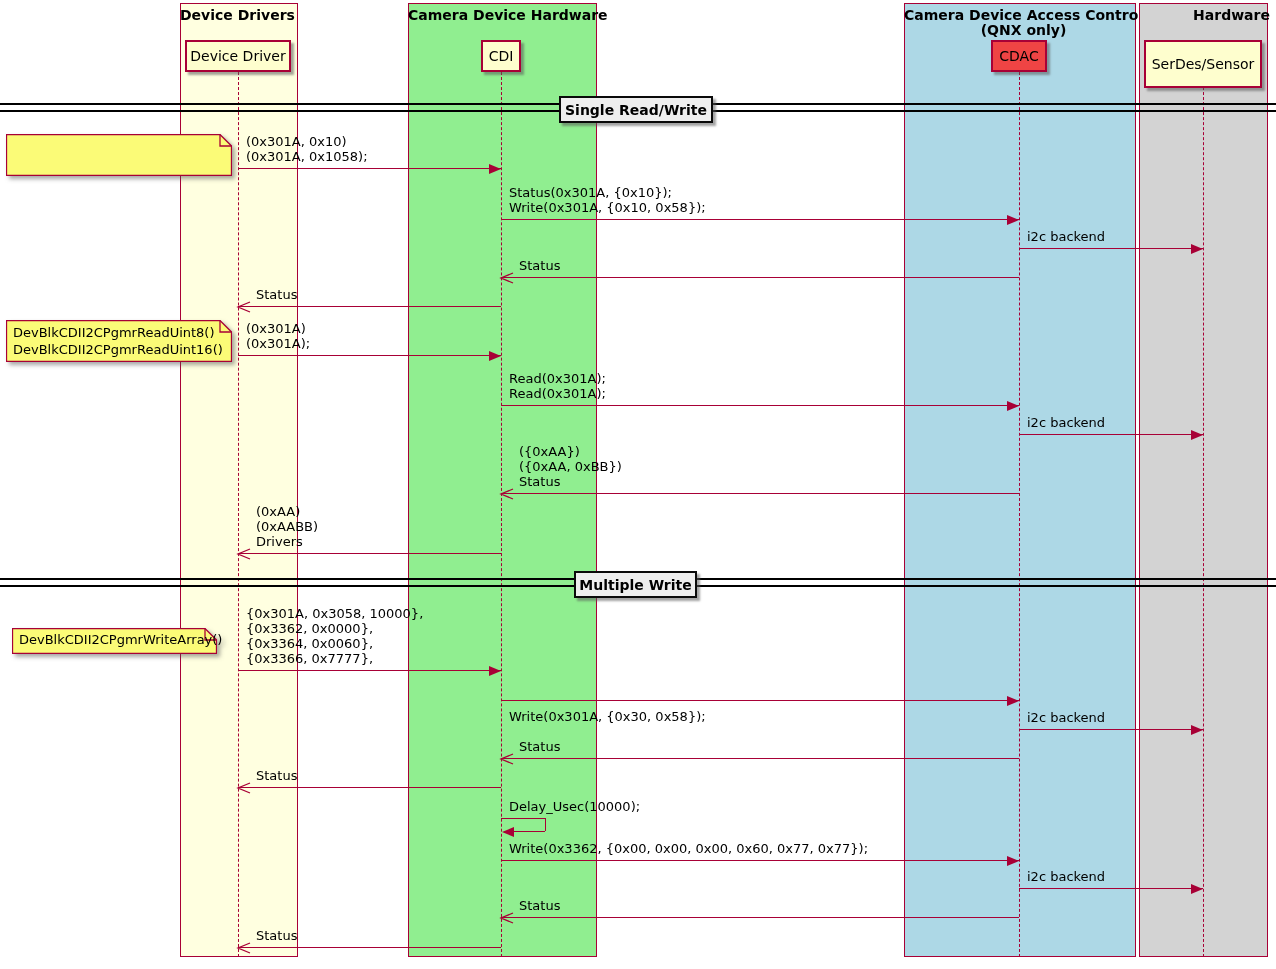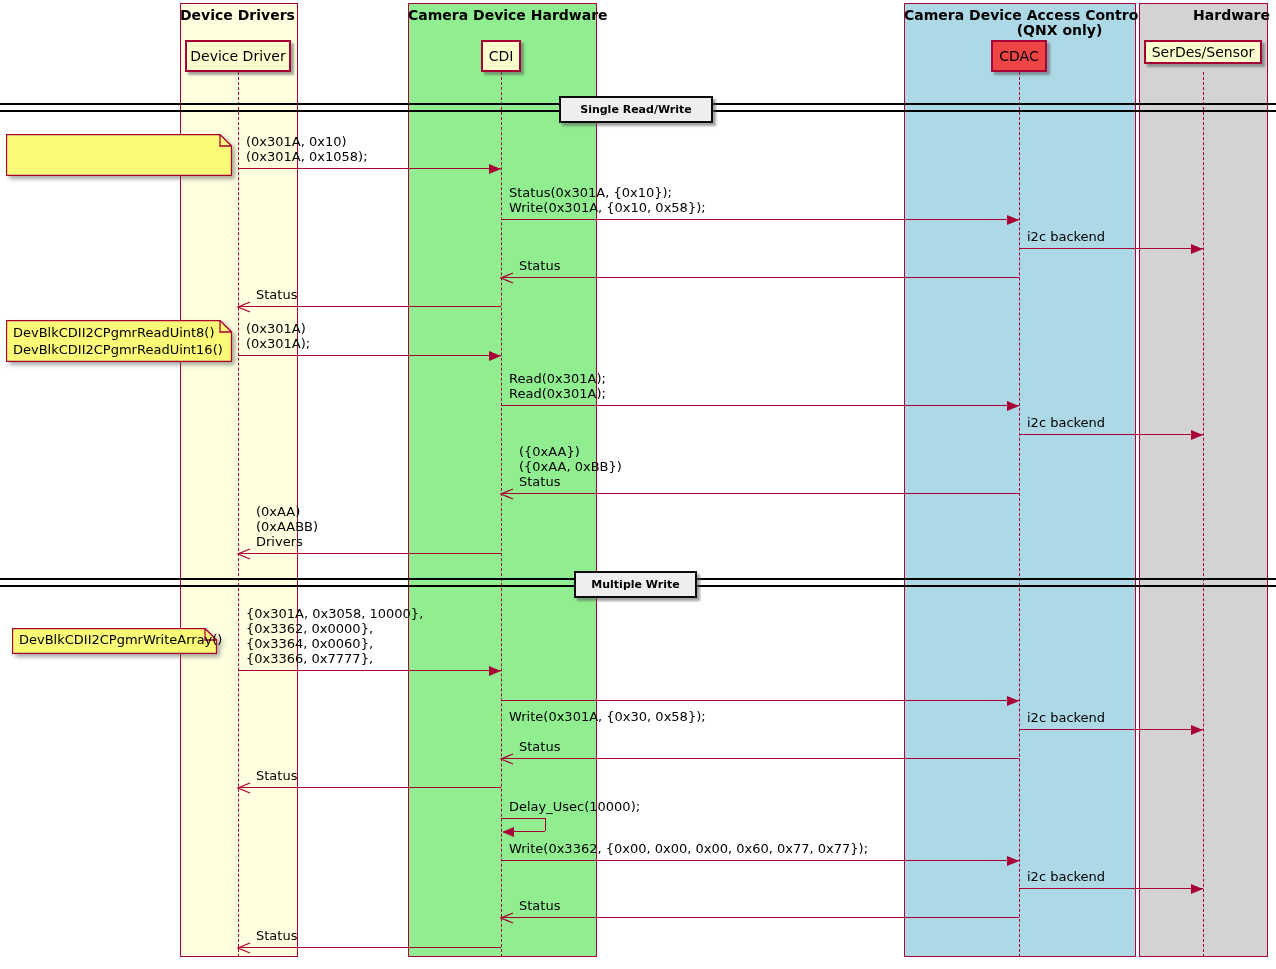--- a/index.html
+++ b/index.html
@@ -11,42 +11,42 @@
   .lane-title{position:absolute;font-weight:bold;font-size:14px;line-height:14px;text-align:center;white-space:nowrap;}
   .lifeline{position:absolute;width:0;border-left:1px dashed #A80036;}
   .participant{
     position:absolute;background:#FEFECE;border:2px solid #A80036;box-sizing:border-box;
     font-size:14px;text-align:center;box-shadow:3px 3px 2px rgba(90,90,90,0.55);
     display:flex;align-items:center;justify-content:center;white-space:nowrap;
   }
   .divider-line{position:absolute;left:0;width:1276px;height:2px;background:#000;}
   .divider-label{
     position:absolute;background:#EEEEEE;border:2px solid #0a0a0a;box-sizing:border-box;
-    font-weight:bold;font-size:11px;display:flex;align-items:center;justify-content:center;
+    font-weight:bold;font-size:14px;display:flex;align-items:center;justify-content:center;
     box-shadow:3px 3px 2px rgba(90,90,90,0.55);white-space:nowrap;
   }
   .msg-line{position:absolute;height:0;border-top:1px solid #A80036;}
   .msg-vline{position:absolute;width:0;border-left:1px solid #A80036;}
   .msg-label{position:absolute;font-size:13px;line-height:15px;white-space:pre;}
   .head-right{position:absolute;width:0;height:0;border-top:5px solid transparent;border-bottom:5px solid transparent;border-left:12px solid #A80036;}
   .head-left-filled{position:absolute;width:0;height:0;border-top:5px solid transparent;border-bottom:5px solid transparent;border-right:12px solid #A80036;}
   .note{position:absolute;filter:drop-shadow(3px 3px 2px rgba(80,80,80,0.5));}
   .note-text{position:absolute;left:7px;top:4px;font-size:13px;line-height:17px;white-space:pre;}
 </style>
 </head>
 <body>
 
 <div id="canvas">
     <div class="lane-box" style="left: 180px; top: 3px; width: 118px; height: 954px; background: rgb(255, 255, 224);"></div>
     <div class="lane-title" style="left: 180px; top: 8px; width: 98px;">Device Drivers</div>
     <div class="lane-box" style="left: 408px; top: 3px; width: 189px; height: 954px; background: rgb(144, 238, 144);"></div>
     <div class="lane-title" style="left: 408px; top: 8px; width: 189px;">Camera Device Hardware</div>
     <div class="lane-box" style="left: 904px; top: 3px; width: 232px; height: 954px; background: rgb(173, 216, 230);"></div>
     <div class="lane-title" style="left: 904px; top: 8px; width: 232px;">Camera Device Access Control</div>
-    <div class="lane-title" style="left: 904px; top: 23px; width: 239px; padding-left: 36px;">(QNX only)</div>
+    <div class="lane-title" style="left: 904px; top: 23px; width: 239px;">(QNX only)</div>
     <div class="lane-box" style="left: 1139px; top: 3px; width: 129px; height: 954px; background: rgb(211, 211, 211);"></div>
     <div class="lane-title" style="left: 1139px; top: 8px; width: 129px; padding-left: 28px;">Hardware</div>
     <div class="lifeline" style="left: 238px; top: 72px; height: 885px; border-left-color: rgb(168, 0, 54);"></div>
     <div class="lifeline" style="left: 501px; top: 72px; height: 885px; border-left-color: rgb(168, 0, 54);"></div>
     <div class="lifeline" style="left: 1019px; top: 72px; height: 885px; border-left-color: rgb(168, 0, 54);"></div>
     <div class="lifeline" style="left: 1203px; top: 72px; height: 885px; border-left-color: rgb(168, 0, 54);"></div>
     <div class="divider-line" style="top: 103px; background: rgb(0, 0, 0);"></div>
     <div class="divider-line" style="top: 110px; background: rgb(0, 0, 0);"></div>
     <div class="divider-label" style="left: 559px; top: 96px; width: 154px; height: 27px; background: rgb(238, 238, 238);">Single Read/Write</div>
     <div class="divider-line" style="top: 578px; background: rgb(0, 0, 0);"></div>
@@ -158,14 +158,14 @@
     <div class="note" style="left: 12px; top: 628px; width: 205px; height: 26px;">
       <svg width="205" height="26" style="position: absolute; left: 0px; top: 0px;">
         <path d="M0.5,0.5 L193,0.5 L204.5,12 L204.5,25.5 L0.5,25.5 Z" fill="#FBFB77" stroke="#A80036" stroke-width="1.3"></path>
         <path d="M193,0.5 L193,12 L204.5,12" fill="none" stroke="#A80036" stroke-width="1.3"></path>
       </svg>
       <div class="note-text" style="top: 3px;">DevBlkCDII2CPgmrWriteArray()</div>
     </div>
     <div class="participant" style="left: 185px; top: 40px; width: 106px; height: 32px; background: rgb(254, 254, 206); border-color: rgb(168, 0, 54);">Device Driver</div>
     <div class="participant" style="left: 481px; top: 40px; width: 40px; height: 32px; background: rgb(254, 254, 206); border-color: rgb(168, 0, 54);">CDI</div>
     <div class="participant" style="left: 991px; top: 40px; width: 56px; height: 32px; background: #ef4444; border-color: rgb(168, 0, 54);">CDAC</div>
-    <div class="participant" style="left: 1144px; top: 40px; width: 118px; height: 24px; background: rgb(254, 254, 206); border-color: rgb(168, 0, 54);">SerDes/Sensor</div>
+    <div class="participant" style="left: 1144px; top: 40px; width: 118px; height: 48px; background: rgb(254, 254, 206); border-color: rgb(168, 0, 54);">SerDes/Sensor</div>
   </div>
 
 </body></html>

